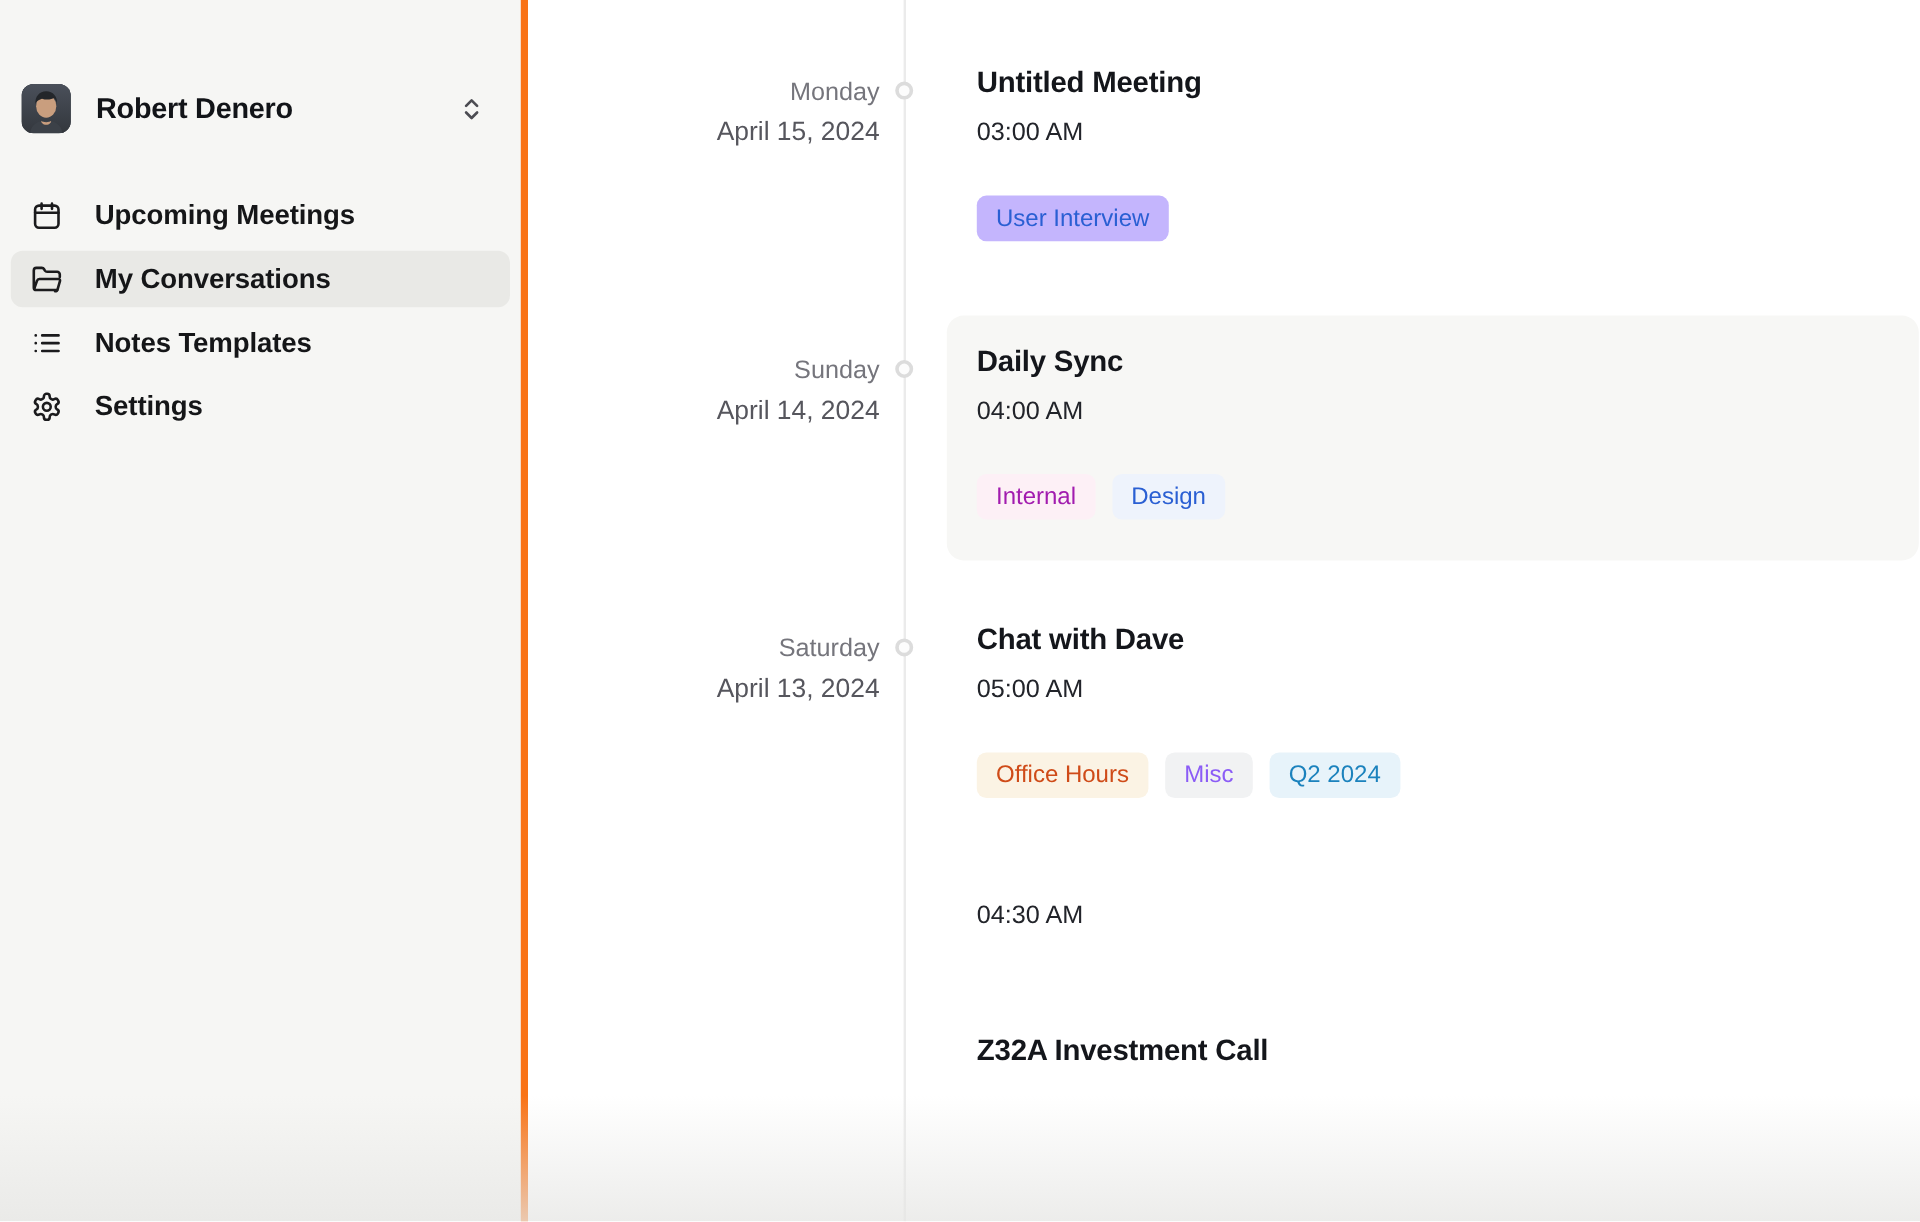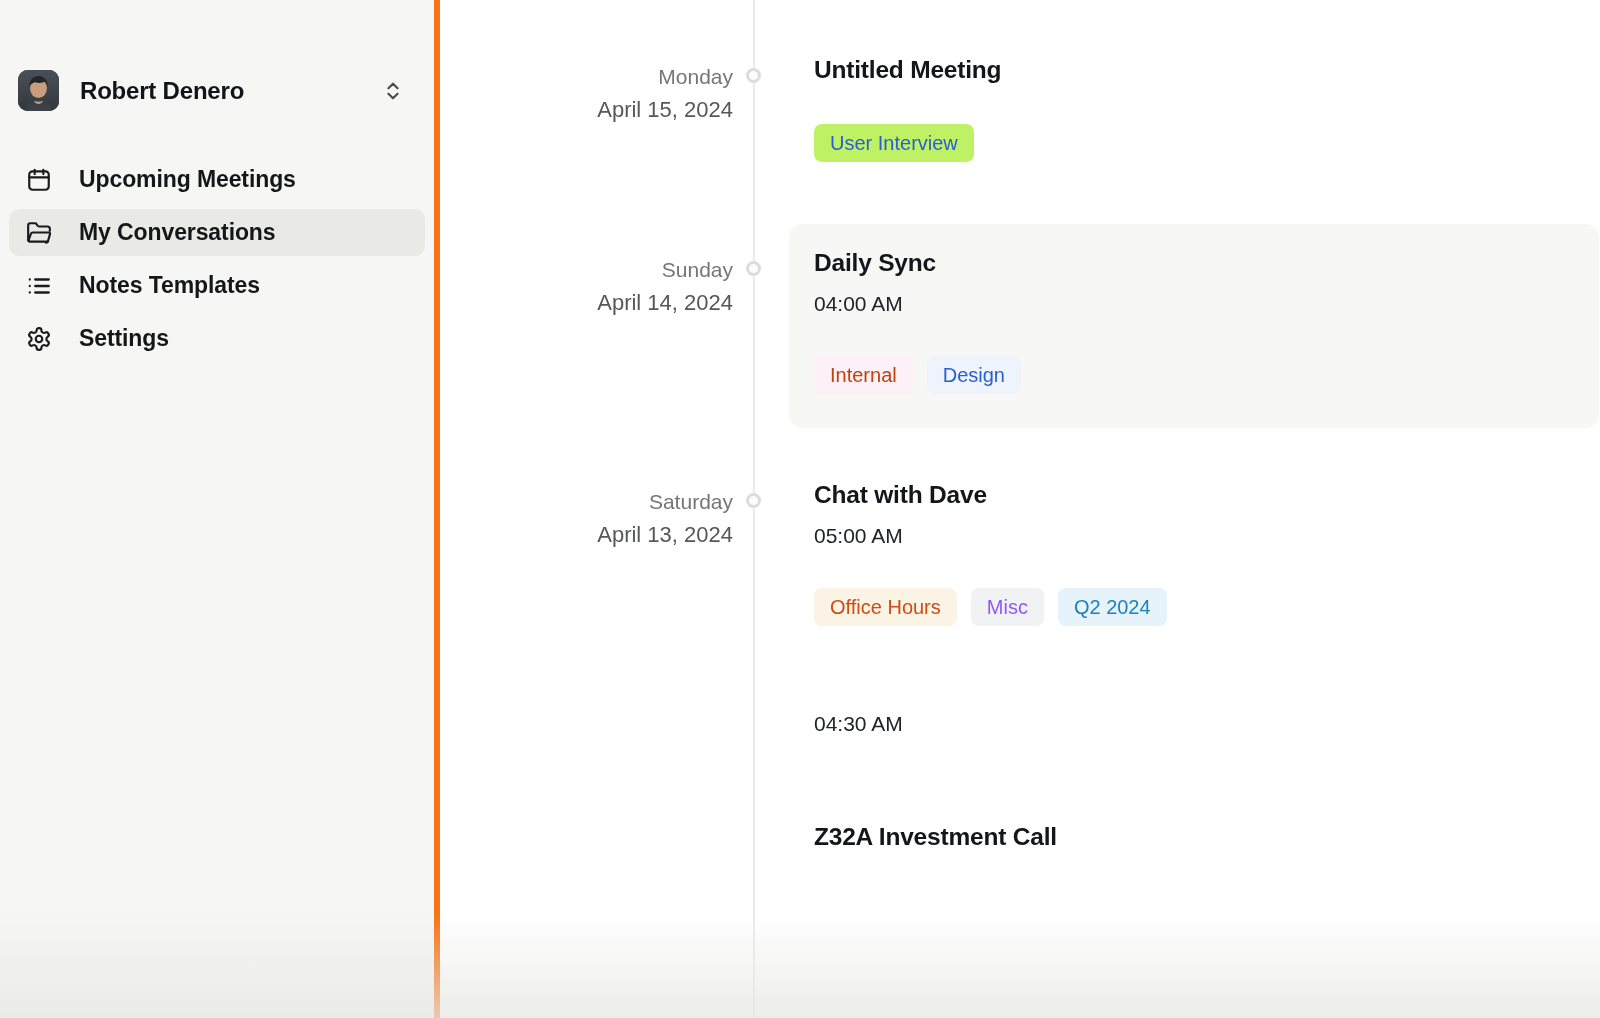--- a/index.html
+++ b/index.html
@@ -166,38 +166,39 @@
     <div id="timeline-groups">
         <section class="day-group">
     <div class="date-col">
       <div class="day-name">Monday</div>
       <div class="day-date">April 15, 2024</div>
     </div>
     <span class="timeline-dot"></span>
     <div class="entries">
             <article class="meeting">
     <h2 class="meeting-title">Untitled Meeting</h2>
+    <div class="meeting-time">03:00 AM</div>
     <div class="meeting-tags">
-                <span class="tag" style="color: rgb(42, 95, 211); background: #bef264;">User Interview</span>
+                <span class="tag" style="color: rgb(42, 95, 211); background: #c4b5fd;">User Interview</span>
               </div>
   </article>
           </div>
   </section>
         <section class="day-group">
     <div class="date-col">
       <div class="day-name">Sunday</div>
       <div class="day-date">April 14, 2024</div>
     </div>
     <span class="timeline-dot"></span>
     <div class="entries">
             <article class="meeting highlighted">
     <h2 class="meeting-title">Daily Sync</h2>
     <div class="meeting-time">04:00 AM</div>
     <div class="meeting-tags">
-                <span class="tag" style="color: #c2410c; background: rgb(253, 240, 246);">Internal</span>
+                <span class="tag" style="color: #a21caf; background: rgb(253, 240, 246);">Internal</span>
                 <span class="tag" style="color: rgb(42, 95, 211); background: rgb(238, 243, 252);">Design</span>
               </div>
   </article>
           </div>
   </section>
         <section class="day-group">
     <div class="date-col">
       <div class="day-name">Saturday</div>
       <div class="day-date">April 13, 2024</div>
     </div>

